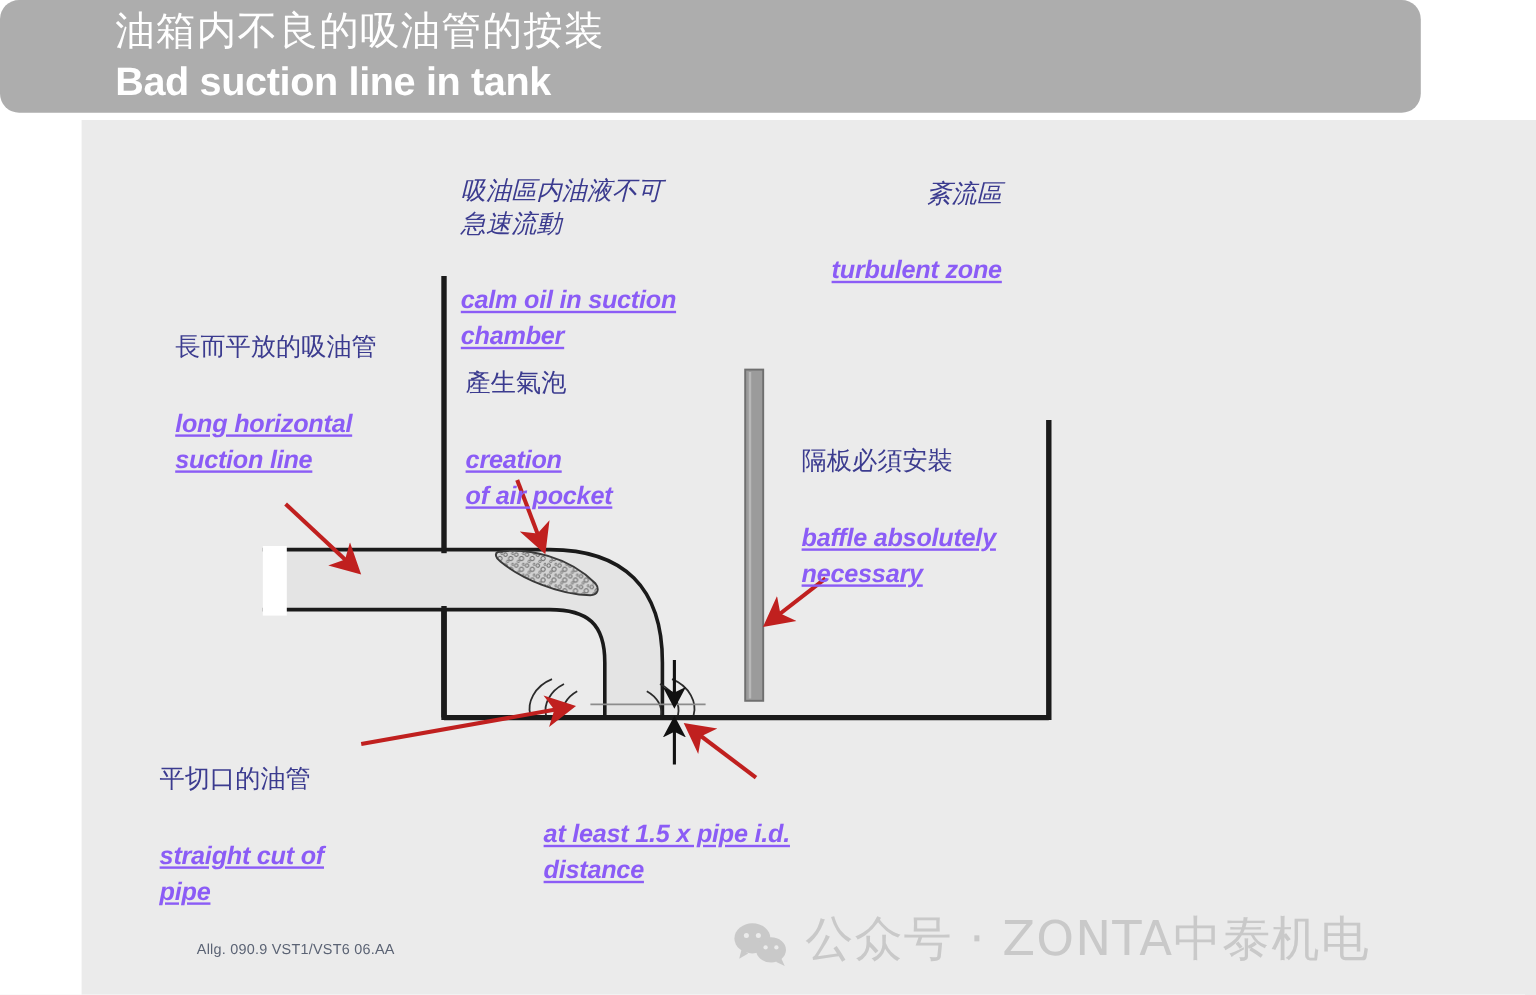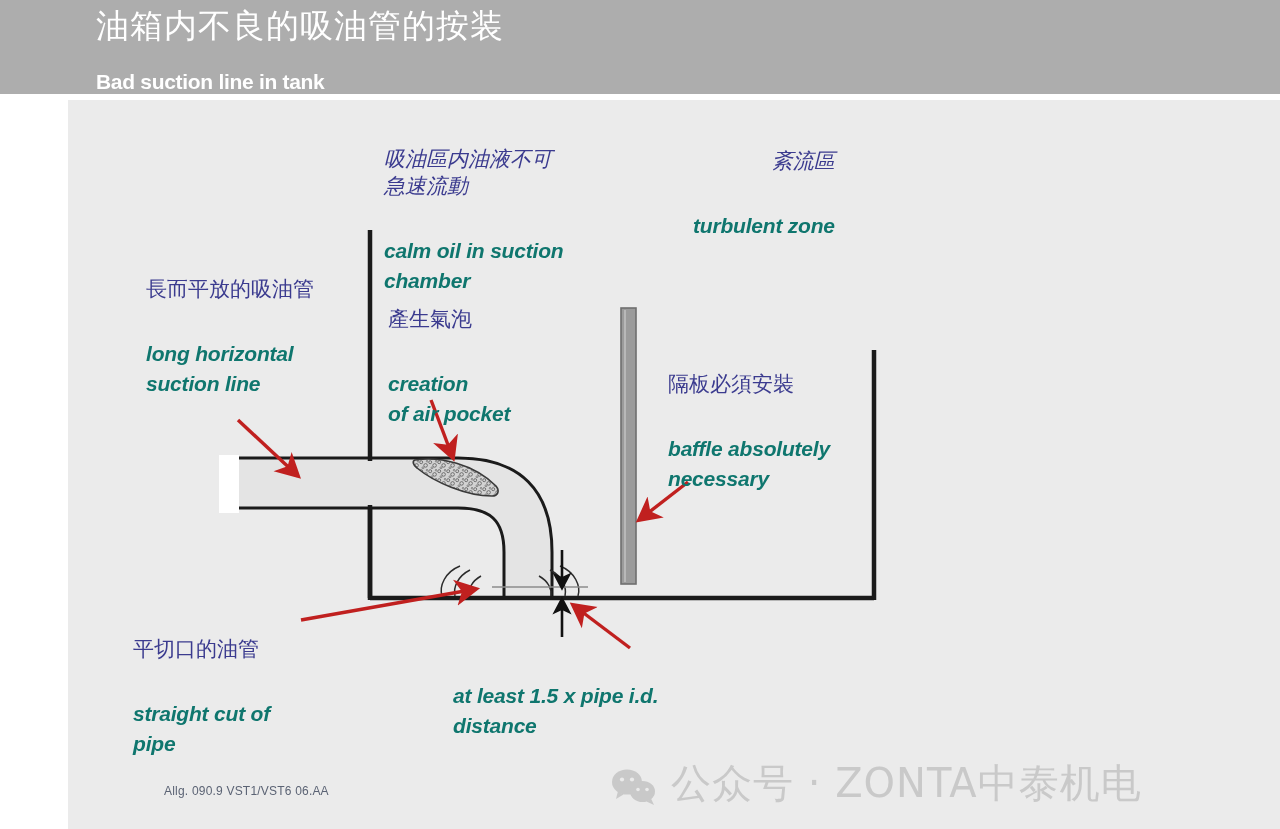--- a/index.html
+++ b/index.html
@@ -7,32 +7,33 @@
     width:1280px;height:829px;
     background:#ffffff;
     font-family:"Liberation Sans",sans-serif;
     overflow:hidden;
     position:relative;
   }
   #slide{position:absolute;left:0;top:0;width:1280px;height:829px;}
 
   
   .header-band{
-    position:absolute;left:0;top:0;width:1280px;height:94px;
+    position:absolute;left:0;top:0;width:1184px;height:94px;
     background:#adadad;
+    border-radius:16px;
   }
   .header-cn{
     position:absolute;left:96px;top:6px;
     font-size:33px;line-height:40px;color:#ffffff;
     font-family:"DejaVu Sans","Liberation Sans",sans-serif;
     letter-spacing:1px;white-space:nowrap;
   }
   .header-en{
-    position:absolute;left:96px;top:64px;
-    font-size:21px;line-height:36px;color:#ffffff;
+    position:absolute;left:96px;top:50px;
+    font-size:33px;line-height:36px;color:#ffffff;
     font-weight:bold;white-space:nowrap;letter-spacing:-.3px;
   }
 
   
   .canvas{
     position:absolute;left:68px;top:100px;width:1265px;height:729px;
     background:#ebebeb;
   }
   .canvas-inner{position:absolute;left:0;top:0;width:100%;height:100%;}
 
@@ -40,22 +41,22 @@
   .anno{position:absolute;white-space:pre;}
   .anno .cn{
     display:block;
     font-family:"DejaVu Sans","Liberation Sans",sans-serif;
     font-size:21px;line-height:27px;color:#3b3b8f;
     font-style:italic;
   }
   .anno .cn.upright{font-style:normal;}
   .anno .en{
     display:block;
-    font-size:21px;line-height:30px;color:#0f766e;
-    font-weight:bold;font-style:italic;letter-spacing:-.2px;
+    font-size:21px;line-height:30px;color:#8b5cf6;
+    font-weight:bold;font-style:italic;letter-spacing:-.2px;text-decoration:underline;
   }
 
   .a-calm{left:316px;top:10px;}
   .a-turb{left:625px;top:12px;text-align:right;}
   .a-long{left:36px;top:140px;margin-left:42px;}
   .a-air {left:320px;top:170px;}
   .a-baffle{left:600px;top:235px;}
   .a-straight{left:65px;top:500px;}
   .a-dist{left:385px;top:545px;}
 

